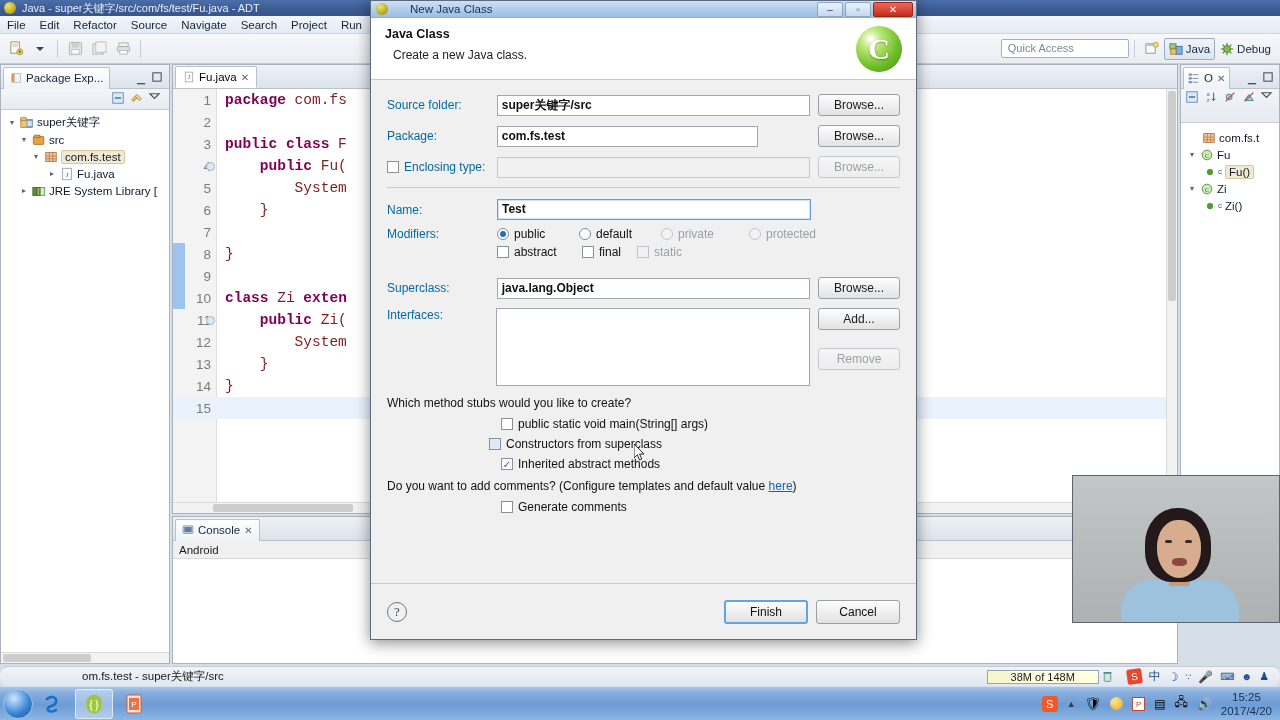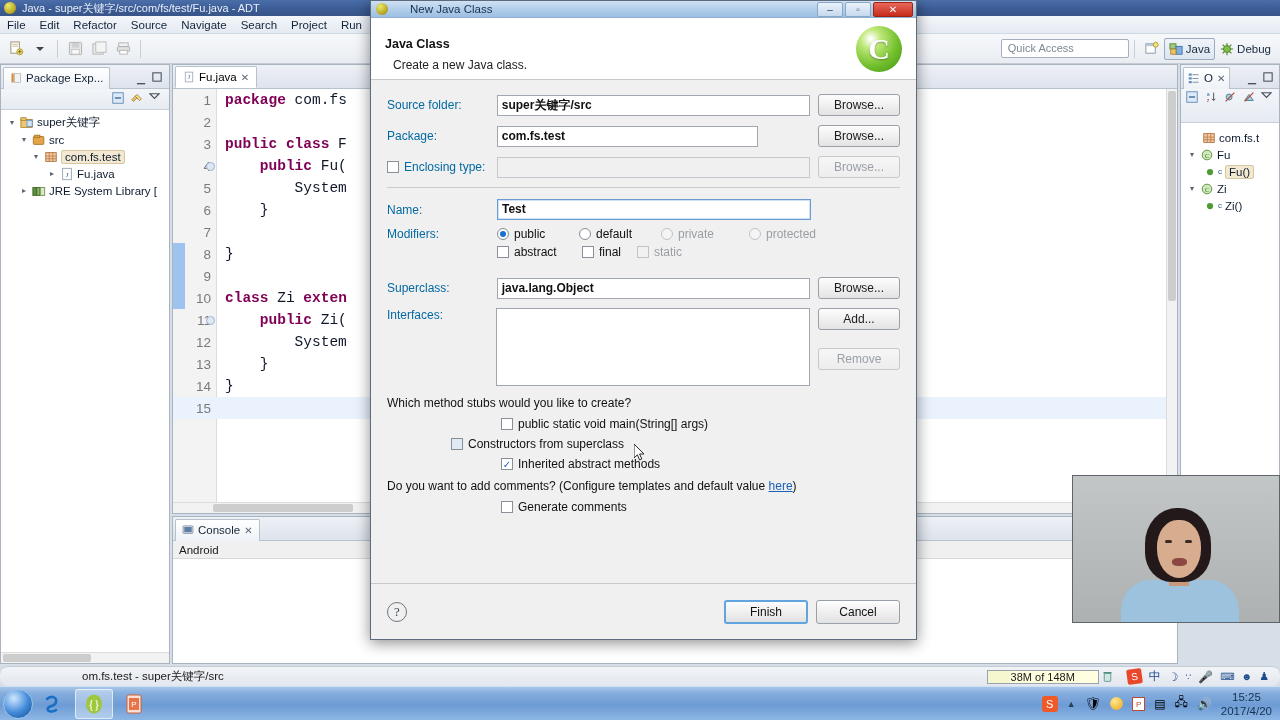--- a/index.html
+++ b/index.html
@@ -114,21 +114,21 @@
     position: absolute; left: 0; top: 0; right: 0; bottom: 0;
     font-family: "Liberation Mono", monospace; font-size: 14.5px;
   }
   .cline { height: 22px; display: flex; align-items: center; }
   .cline .ln {
     width: 44px; text-align: right; padding-right: 6px;
     color: #7a7a7a; font-size: 13.5px; font-family: "Liberation Sans", sans-serif;
   }
   .cline .ctxt { padding-left: 8px; white-space: pre; }
   .kw { color: #7f0055; font-weight: bold; }
-  .plain { color: #0f172a; }
+  .plain { color: #7f1d1d; }
   .cline.cur { background: #eaf2fd; }
   .foldmark {
     position: absolute; width: 9px; height: 9px; border-radius: 50%;
     border: 1px solid #9fb6cf; background: #dde8f5;
   }
 
   
   .console-body { background: #fff; height: calc(100% - 24px); }
   .console-sub {
     height: 18px; background: #f0f0f0; border-bottom: 1px solid #d8d8d8;
@@ -197,21 +197,21 @@
   .wbtn {
     width: 26px; height: 15px; border: 1px solid #8aa6c4; border-radius: 2px;
     background: linear-gradient(180deg,#e9f2fb,#c6d9ee);
     display: flex; align-items: center; justify-content: center;
     font-size: 10px; color: #2c4868;
   }
   .wbtn.close { background: linear-gradient(180deg,#e8685a,#c62b1b); border-color: #9d2415; color: #fff; width: 40px; }
 
   .dlg-head {
     height: 62px; background: #fff; border-bottom: 1px solid #c8c8c8;
-    position: relative; padding: 19px 0 0 14px;
+    position: relative; padding: 9px 0 0 14px;
   }
   .dlg-head h1 { font-size: 12.5px; color: #111; font-weight: bold; }
   .dlg-head p { font-size: 12px; color: #222; margin-top: 7px; margin-left: 8px; }
   .head-badge {
     position: absolute; right: 14px; top: 8px; width: 46px; height: 46px;
     border-radius: 50%;
     background: radial-gradient(circle at 32% 28%,#ffffff 2%,#bfe87a 22%,#74c12e 58%,#3f8f12 100%);
     display: flex; align-items: center; justify-content: center;
     color: #fff; font-size: 30px; font-weight: bold;
     font-family: "Liberation Serif", serif;
@@ -949,21 +949,21 @@
           <div class="fbtn">Add...</div>
           <div class="fbtn disabled">Remove</div>
         </div>
       </div>
 
       <div style="font-size:12px;color:#111;margin-bottom:7px">Which method stubs would you like to create?</div>
       <div class="opt" style="margin-left:114px;margin-bottom:6px">
         <span class="cb"></span>
         <span>public static void main(String[] args)</span>
       </div>
-      <div class="opt" style="margin-left:64px;margin-bottom:6px">
+      <div class="opt" style="margin-left:102px;margin-bottom:6px">
         <span class="cb" style="background:#dfeaf5"></span>
         <span>Constructors from superclass</span>
       </div>
       <div class="opt" style="margin-left:114px;margin-bottom:8px">
         <span class="cb">✓</span>
         <span>Inherited abstract methods</span>
       </div>
 
       <div style="font-size:12px;color:#111;margin-bottom:7px">
         <span>Do you want to add comments? (Configure templates and default value </span><span class="link">here</span><span>)</span>

